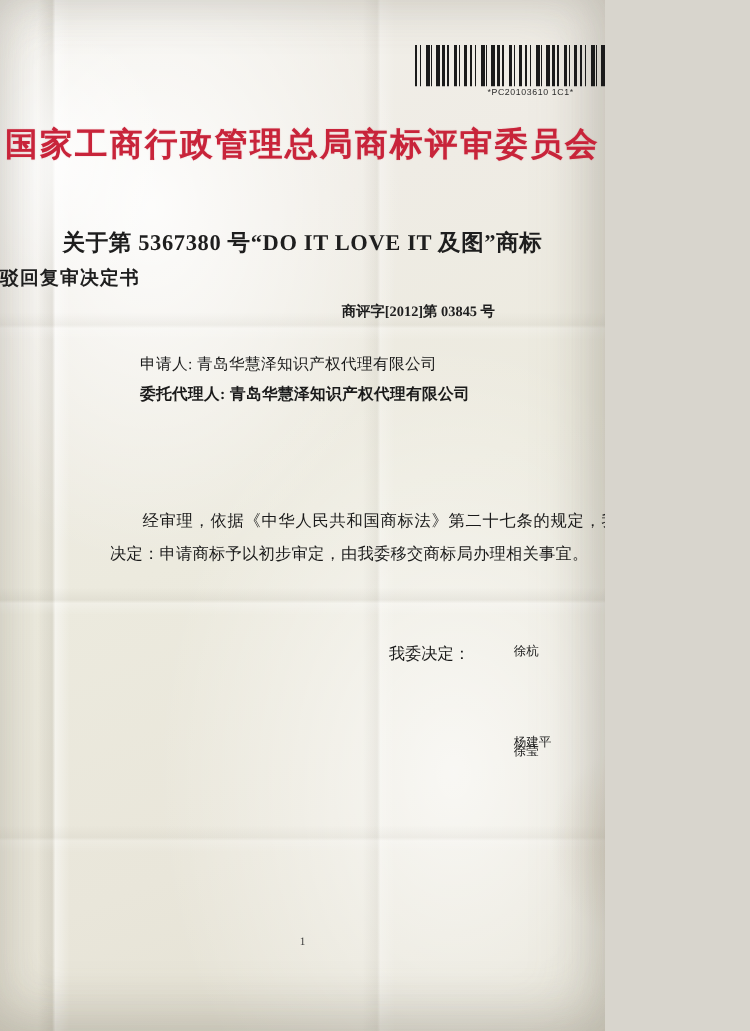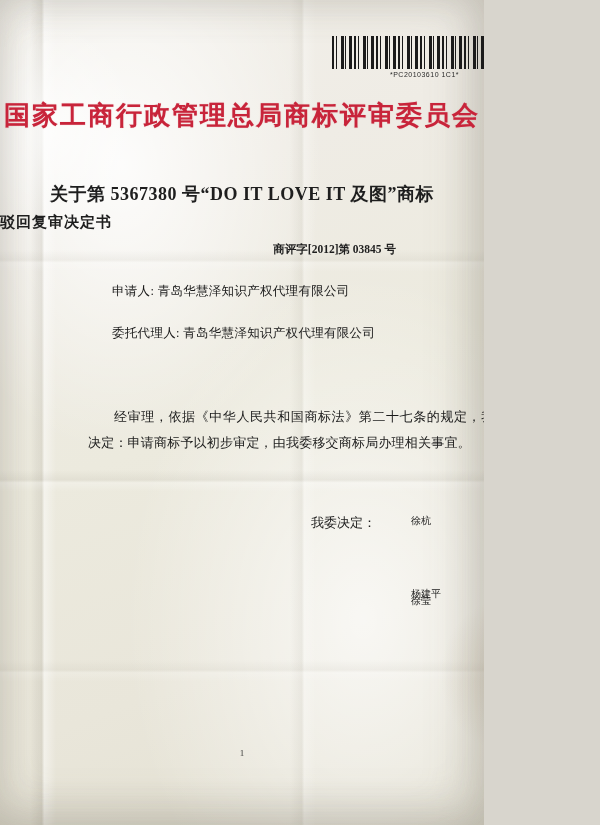--- a/index.html
+++ b/index.html
@@ -116,21 +116,21 @@
   }
 
   .field-row {
     position: absolute;
     left: 112px;
     font-size: 12.5px;
     color: #1a1a1a;
     letter-spacing: 0.3px;
   }
   .f1 { top: 283px; }
-  .f2 { top: 325px; }
+  .f2 { top: 307px; font-weight: bold; }
 
   .para {
     position: absolute;
     left: 88px;
     width: 420px;
     font-size: 13px;
     line-height: 26px;
     color: #1a1a1a;
     text-align: justify;
     letter-spacing: 0.2px;

